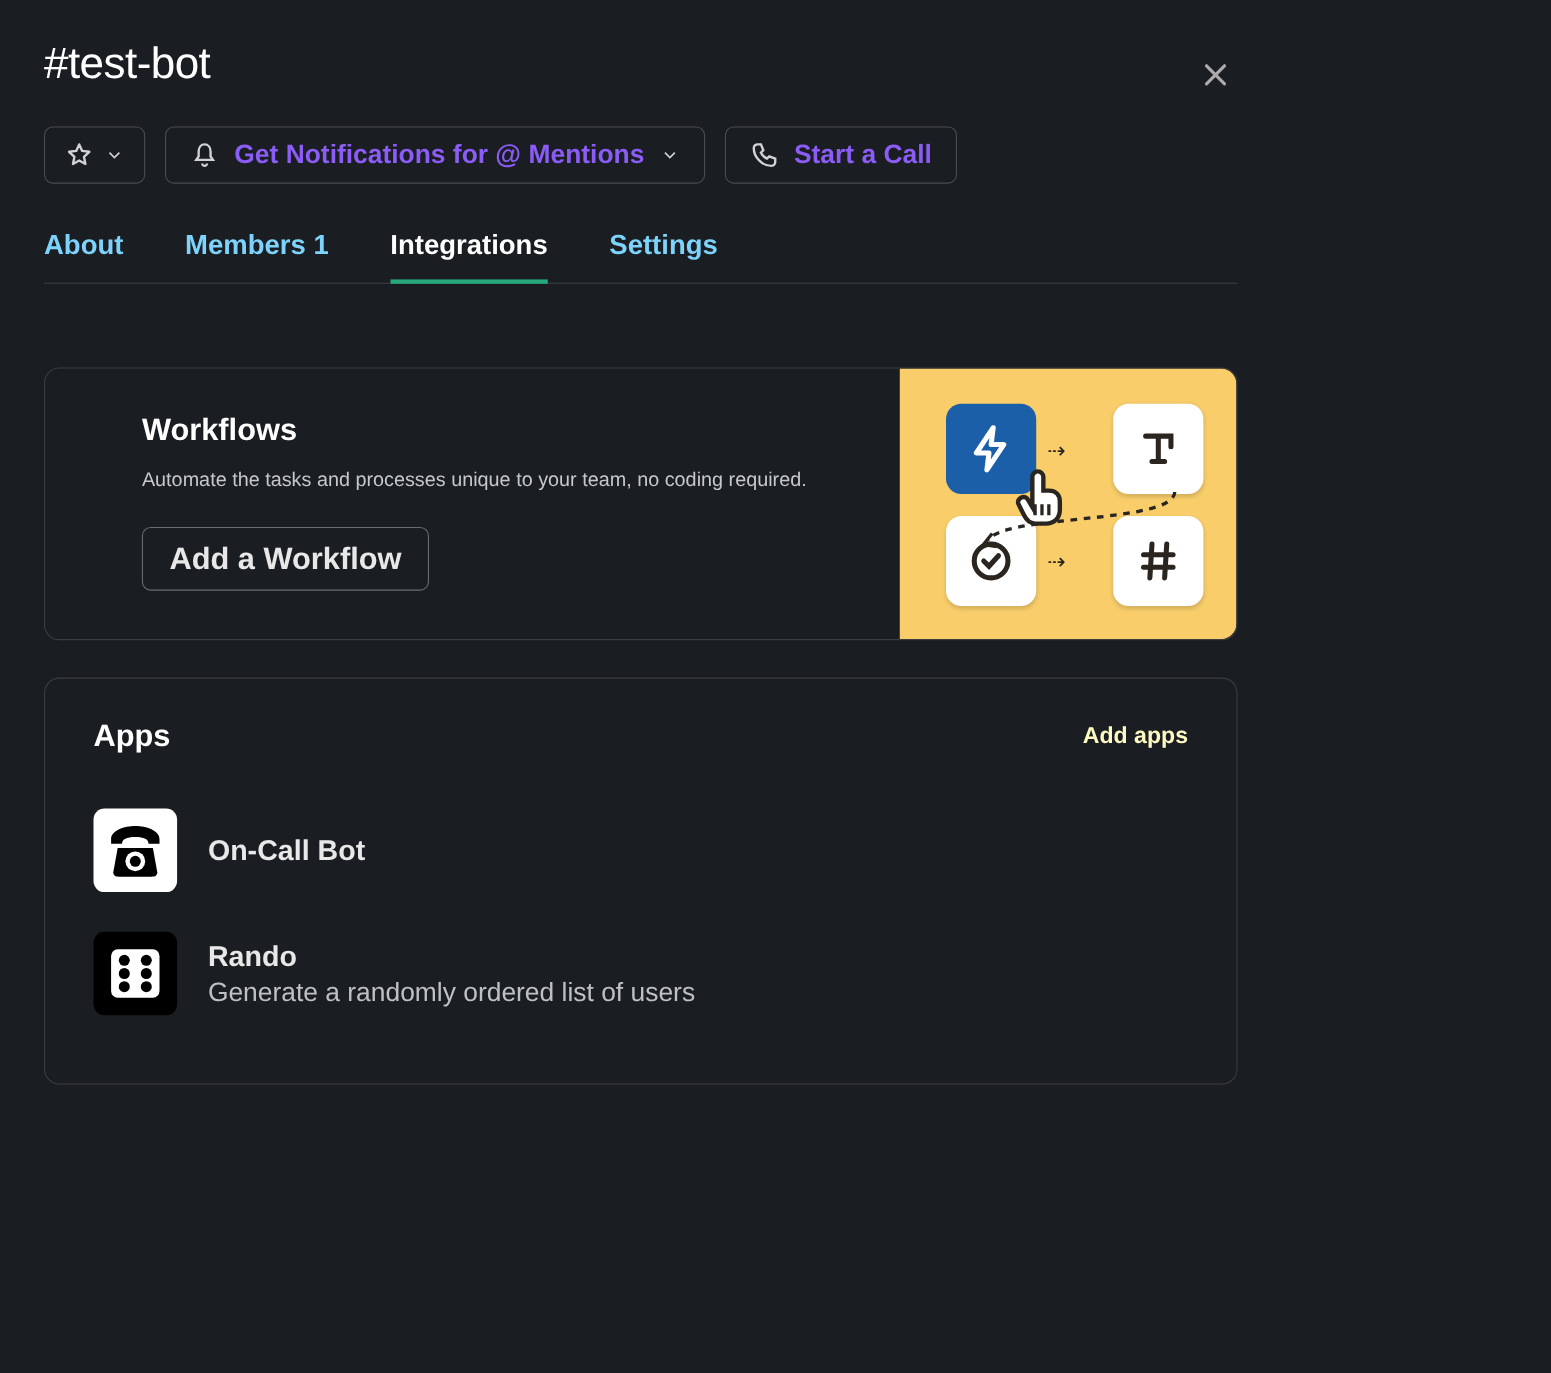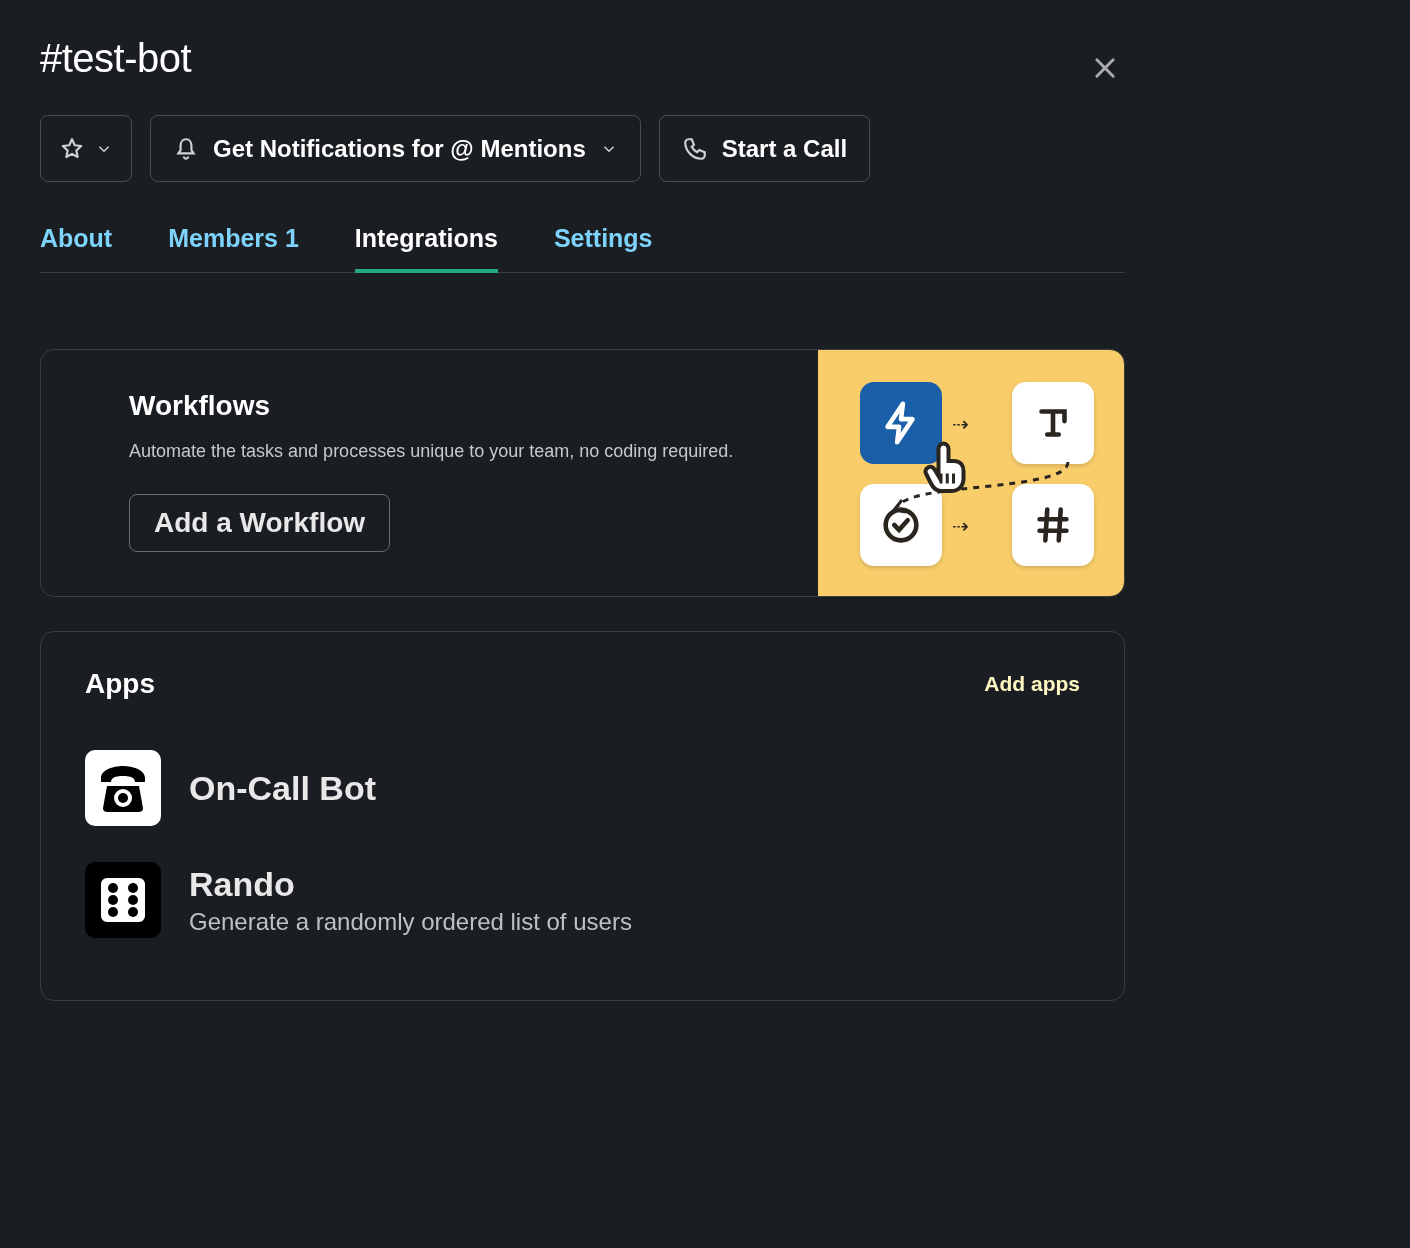--- a/index.html
+++ b/index.html
@@ -39,26 +39,26 @@
     gap: 18px;
     margin-top: 24px;
   }
   .pill-btn {
     display: inline-flex;
     align-items: center;
     gap: 14px;
     background: transparent;
     border: 1px solid #4a4c50;
     border-radius: 8px;
-    color: #ffffff;
+    color: #8b5cf6;
     font-size: 24px;
     font-weight: 600;
     padding: 12px 22px;
     cursor: pointer;
-    height: 67px;
+    height: 52px;
   }
   .pill-btn.icon-only { padding: 12px 18px; gap: 10px; }
   .pill-btn svg { width: 26px; height: 26px; stroke: #d1d2d3; fill: none; stroke-width: 2; }
   .chev { width: 18px !important; height: 18px !important; }
   .tabs {
     display: flex;
     gap: 56px;
     margin-top: 42px;
     border-bottom: 1px solid #3b3d41;
     padding-bottom: 0;
@@ -177,21 +177,21 @@
     height: 76px;
     border-radius: 10px;
     background: #ffffff;
     display: flex;
     align-items: center;
     justify-content: center;
     flex-shrink: 0;
   }
   .app-icon svg { width: 64px; height: 64px; }
   .app-meta { display: flex; flex-direction: column; gap: 4px; }
-  .app-name { font-size: 34px; font-weight: 800; color: #e8e8e8; }
+  .app-name { font-size: 26px; font-weight: 800; color: #e8e8e8; }
   .app-desc { font-size: 24px; color: #bfc0c1; }
   .dash-path {
     position: absolute;
     stroke: #2b2520;
     stroke-width: 3;
     stroke-dasharray: 6 6;
     fill: none;
   }
 </style>
 </head>

